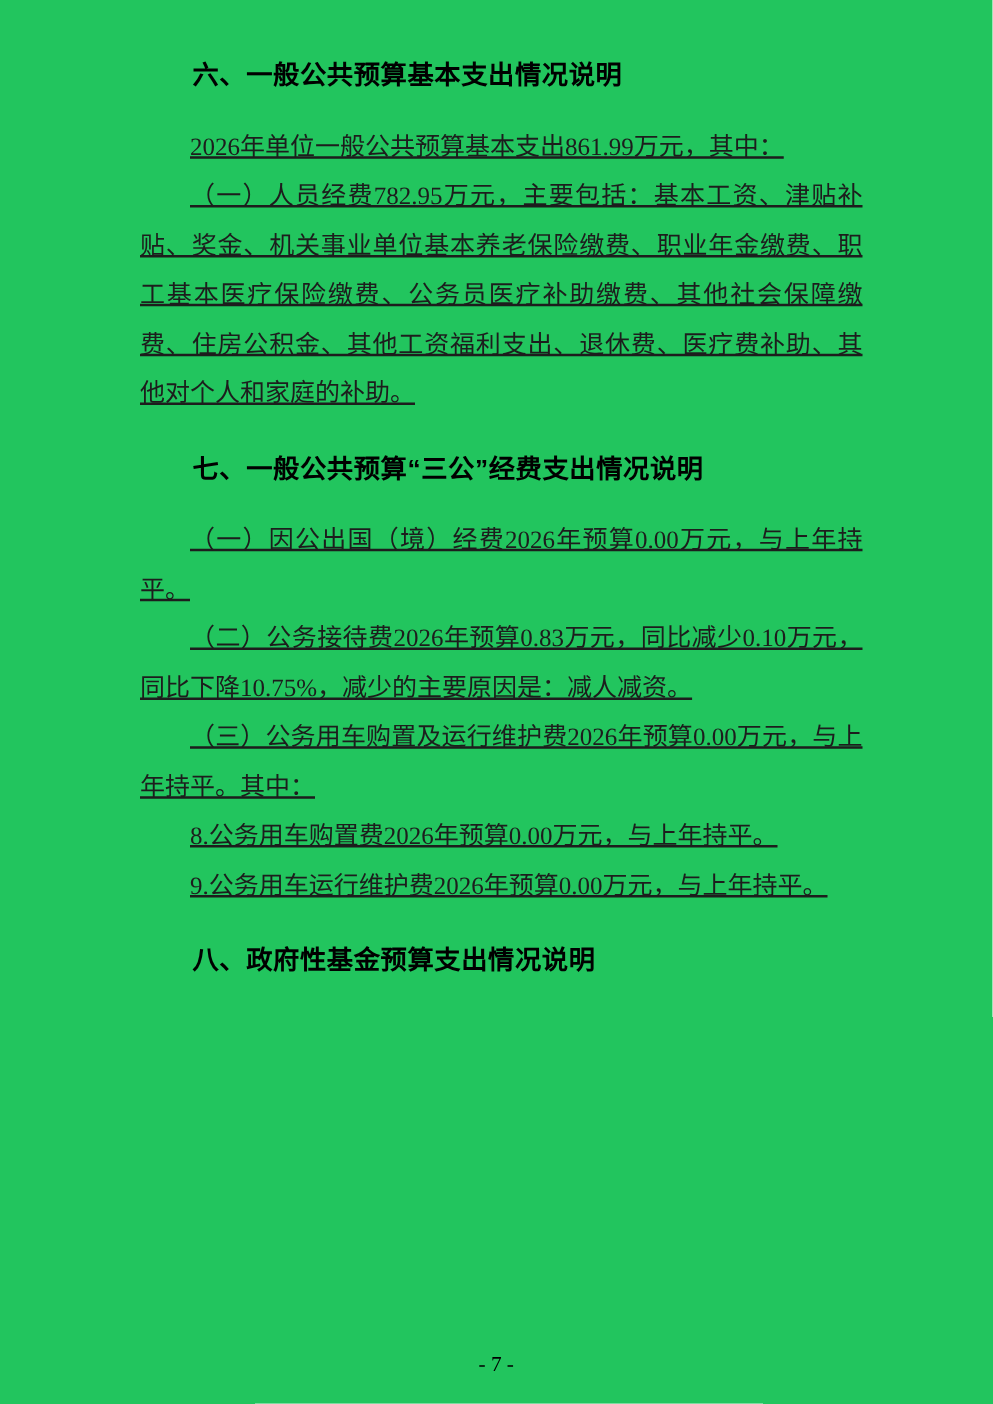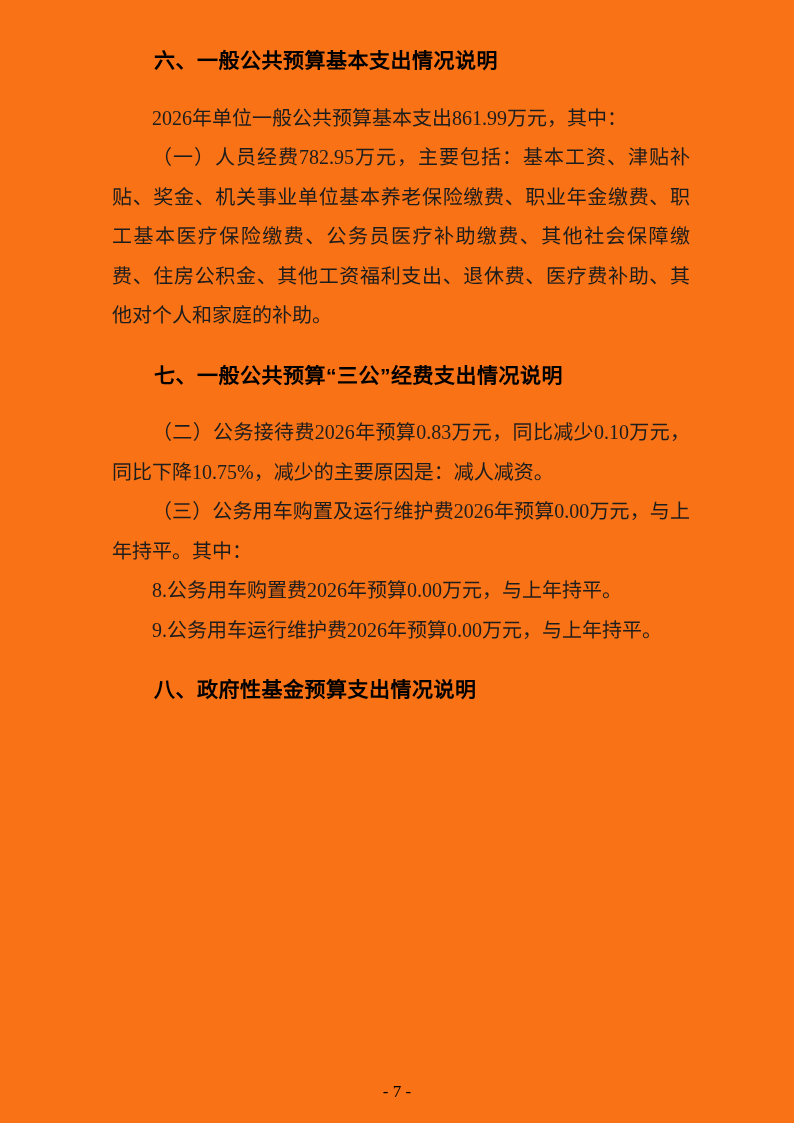--- a/index.html
+++ b/index.html
@@ -4,39 +4,40 @@
 <style>
   html, body {
     margin: 0;
     padding: 0;
     background: #ffffff;
   }
   .page {
     position: relative;
     width: 794px;
     height: 1123px;
-    background: #f97316;
+    background: #22c55e;
     overflow: hidden;
     font-family: "Liberation Serif", "DejaVu Serif", serif;
     color: #212121;
   }
   .content {
     position: absolute;
     left: 112px;
     top: 41px;
     width: 578px;
   }
   .para {
     margin: 0;
     font-size: 20px;
     line-height: 39.5px;
     text-align: justify;
     text-indent: 2em;
     word-break: break-all;
     color: #1d1d1d;
+    text-decoration: underline;
   }
   .heading {
     margin: 20px 0 18px 0;
     font-size: 21px;
     line-height: 39.5px;
     font-weight: bold;
     font-family: "Liberation Sans", "DejaVu Sans", sans-serif;
     text-indent: 2em;
     color: #000000;
     letter-spacing: 0.5px;
@@ -65,20 +66,21 @@
     <h2 class="heading first">六、一般公共预算基本支出情况说明</h2>
 
     <p class="para">2026年单位一般公共预算基本支出861.99万元，其中：</p>
 
     <p class="para">（一）人员经费782.95万元，主要包括：基本工资、津贴补贴、奖金、机关事业单位基本养老保险缴费、职业年金缴费、职工基本医疗保险缴费、公务员医疗补助缴费、其他社会保障缴费、住房公积金、其他工资福利支出、退休费、医疗费补助、其他对个人和家庭的补助。</p>
 
 
     <h2 class="heading">七、一般公共预算“三公”经费支出情况说明</h2>
 
 
+    <p class="para">（一）因公出国（境）经费2026年预算0.00万元，与上年持平。</p>
 
     <p class="para">（二）公务接待费2026年预算0.83万元，同比减少0.10万元，同比下降10.75%，减少的主要原因是：减人减资。</p>
 
     <p class="para">（三）公务用车购置及运行维护费2026年预算0.00万元，与上年持平。其中：</p>
 
     <p class="para">8.公务用车购置费2026年预算0.00万元，与上年持平。</p>
 
     <p class="para">9.公务用车运行维护费2026年预算0.00万元，与上年持平。</p>
 
     <h2 class="heading">八、政府性基金预算支出情况说明</h2>

